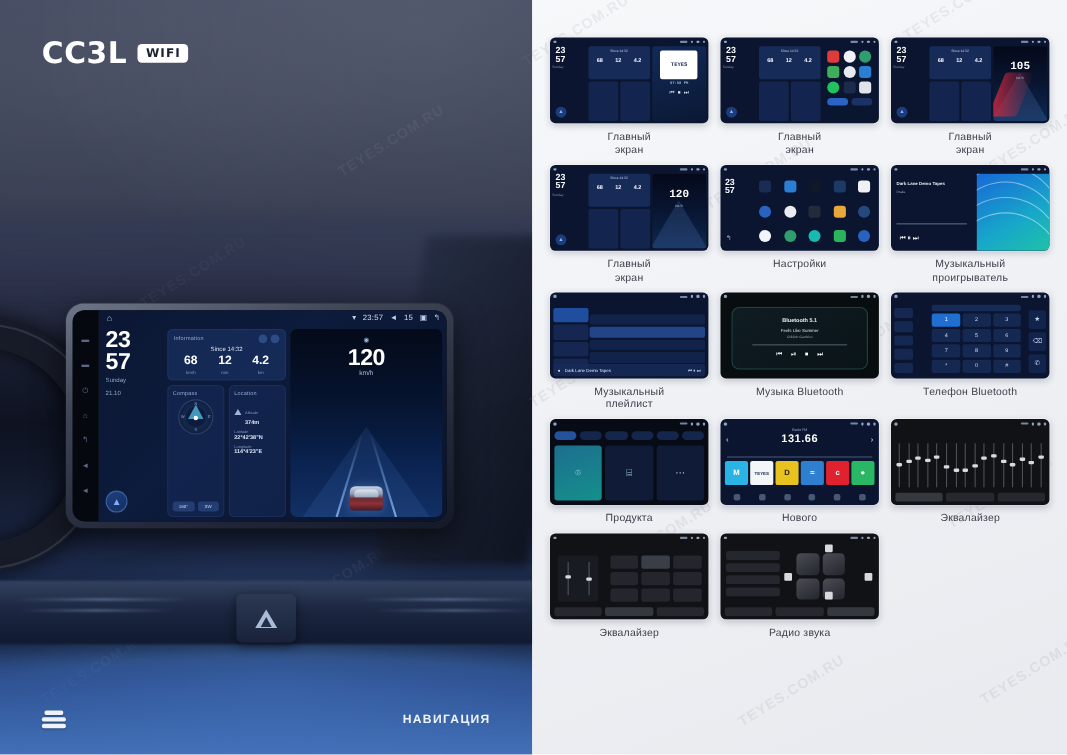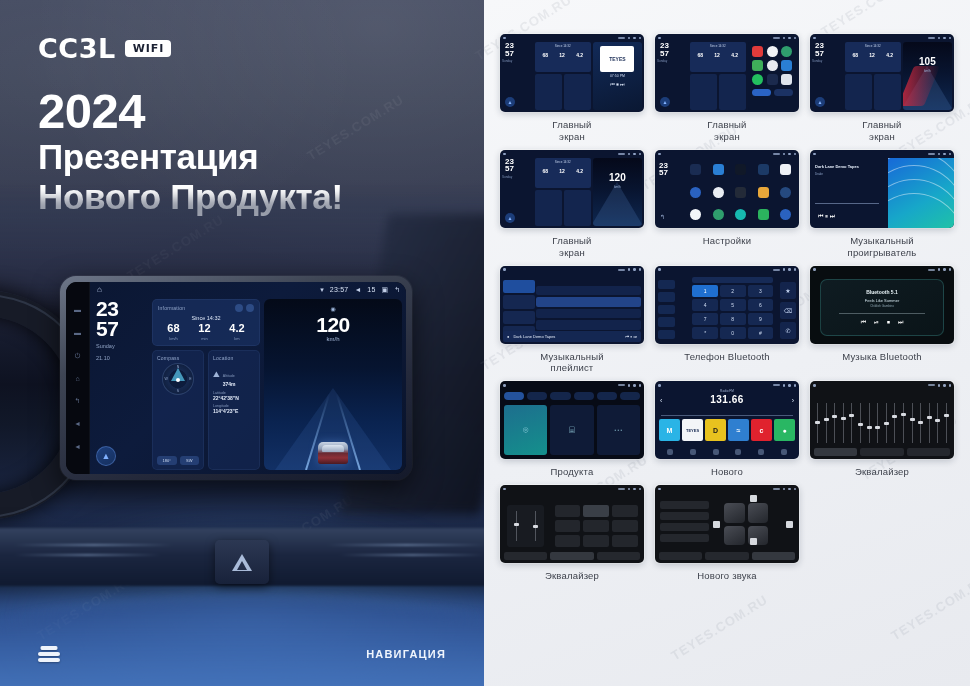--- a/index.html
+++ b/index.html
@@ -300,21 +300,21 @@
   .mh-sub { color:#7c90b5; font-size:3px; margin-top:2px; }
   .mh-col1 { width:22%; display:flex; flex-direction:column; justify-content:space-between; padding-bottom:3px; }
   .mh-fab { width:10px; height:10px; border-radius:50%; background:#1c3d79; margin-left:3px; display:flex; align-items:center; justify-content:center; color:#86b4ff; font-size:5px;}
   .mh-col2 { width:40%; display:flex; flex-direction:column; gap:2px; }
   .mh-card { background:rgba(30,56,112,.65); border-radius:2px; flex:1; padding:2px; }
   .mh-card.top { flex:0 0 44%; }
   .mh-mini-row { display:flex; gap:2px; flex:1; }
   .mh-mini { flex:1; background:rgba(24,46,95,.65); border-radius:2px; }
   .mh-nums { display:flex; justify-content:space-around; color:#fff; font-size:5px; font-weight:bold; margin-top:4px;}
   .mh-since { color:#c3d2ec; font-size:3px; text-align:center; }
-  .mh-col3 { flex:1; border-radius:3px; overflow:hidden; position:relative; }
+  .mh-col3 { flex:1; border-radius:3px; overflow:hidden; position:relative;font-family:Liberation Mono, monospace; }
   .art {
     width:34px; height:26px; background:#fff; border-radius:2px;
     margin:4px auto 2px; display:flex; align-items:center; justify-content:center;
     color:#1a2c55; font-size:5px; font-weight:bold;
   }
   .grid-apps {
     position:absolute; inset:10px 4px 3px 22%;
     display:grid; grid-template-columns:repeat(5,1fr); grid-template-rows:repeat(3,1fr);
     gap:3px 4px; align-items:center; justify-items:center;
   }
@@ -419,25 +419,20 @@
     <div class="wm dark" style="left:120px; top:240px;">TEYES.COM.RU</div>
     <div class="wm dark" style="left:300px; top:120px;">TEYES.COM.RU</div>
     <div class="wm dark" style="left:30px; top:600px;">TEYES.COM.RU</div>
     <div class="wm dark" style="left:250px; top:520px;">TEYES.COM.RU</div>
 
     <div class="logo-row">
       <span class="logo-text">CC3L</span>
       <span class="wifi-badge">WIFI</span>
     </div>
 
-    <div class="headline">
-      <div class="h-year">2024</div>
-      <div class="h-line">Презентация</div>
-      <div class="h-line">Нового Продукта!</div>
-    </div>
 
     <div class="dash-wrap">
       <div class="windshield"></div>
       <div class="pillar"></div>
       <div class="wheel"></div>
       <div class="wheel-hl"></div>
       <div class="dash-glow"></div>
 
       <div class="unit">
         <div class="unit-inner">
@@ -864,20 +859,47 @@
           <div class="pl-now">
               <span>●</span>
               <span>Dark Lane Demo Tapes</span>
               <span style="margin-left:auto;">⏮ ⏸ ⏭</span>
             </div>
         </div>
         <div class="cap">Музыкальный<br>плейлист</div>
       </div>
 
       <div class="cell">
+        <div class="thumb" style="background:#080d10;">
+          <div class="t-status">
+              <i class="dot"></i>
+              <span class="spacer">
+                <i class="bar"></i>
+                <i class="dot"></i>
+                <i class="dot"></i>
+                <i class="dot"></i>
+              </span>
+            </div>
+          <div class="bt-card">
+            <div class="bt-title">Bluetooth 5.1</div>
+            <div class="bt-track">Feels Like Summer</div>
+            <div class="bt-artist">Childish Gambino</div>
+            <div class="bt-bar"></div>
+            <div class="bt-ctrls">
+                <span>⏮</span>
+                <span>⏯</span>
+                <span>⏹</span>
+                <span>⏭</span>
+              </div>
+          </div>
+        </div>
+        <div class="cap">Музыка Bluetooth</div>
+      </div>
+
+      <div class="cell">
         <div class="thumb">
           <div class="t-status">
               <i class="dot"></i>
               <span class="spacer">
                 <i class="bar"></i>
                 <i class="dot"></i>
                 <i class="dot"></i>
                 <i class="dot"></i>
               </span>
             </div>
@@ -906,47 +928,20 @@
           <div class="phone-right">
               <span class="pr-ic">★</span>
               <span class="pr-ic">⌫</span>
               <span class="pr-ic">✆</span>
             </div>
         </div>
         <div class="cap">Телефон Bluetooth</div>
       </div>
 
       <div class="cell">
-        <div class="thumb" style="background:#080d10;">
-          <div class="t-status">
-              <i class="dot"></i>
-              <span class="spacer">
-                <i class="bar"></i>
-                <i class="dot"></i>
-                <i class="dot"></i>
-                <i class="dot"></i>
-              </span>
-            </div>
-          <div class="bt-card">
-            <div class="bt-title">Bluetooth 5.1</div>
-            <div class="bt-track">Feels Like Summer</div>
-            <div class="bt-artist">Childish Gambino</div>
-            <div class="bt-bar"></div>
-            <div class="bt-ctrls">
-                <span>⏮</span>
-                <span>⏯</span>
-                <span>⏹</span>
-                <span>⏭</span>
-              </div>
-          </div>
-        </div>
-        <div class="cap">Музыка Bluetooth</div>
-      </div>
-
-      <div class="cell">
         <div class="thumb" style="background:#070b16;">
           <div class="t-status">
               <i class="dot"></i>
               <span class="spacer">
                 <i class="bar"></i>
                 <i class="dot"></i>
                 <i class="dot"></i>
                 <i class="dot"></i>
               </span>
             </div>
@@ -1157,18 +1152,18 @@
           <i class="bal-side" style="left:66%;top:10px;"></i>
           <i class="bal-side" style="left:66%;bottom:18px;"></i>
           <i class="bal-side" style="left:50%;top:36px;margin-left:-14px;"></i>
           <i class="bal-side" style="right:6px;top:36px;"></i>
           <div class="eq-foot">
               <i class="eq-tab"></i>
               <i class="eq-tab"></i>
               <i class="eq-tab active"></i>
             </div>
         </div>
-        <div class="cap">Нового звука</div>
+        <div class="cap">Радио звука</div>
       </div>
 
     </div>
   </div>
 </div>
 
 </body></html>

